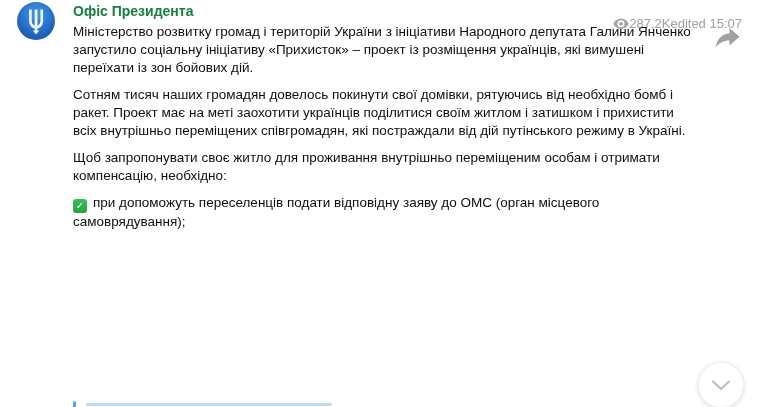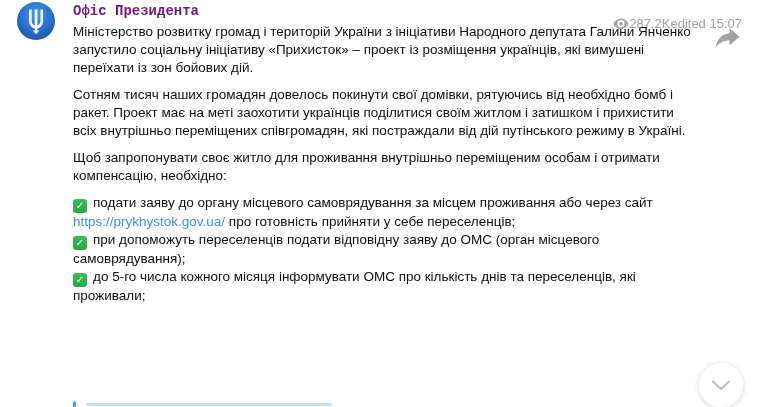--- a/index.html
+++ b/index.html
@@ -15,21 +15,21 @@
   .avatar {
     position: absolute; left: 17px; top: 2px;
     width: 38px; height: 38px; border-radius: 50%;
     background: radial-gradient(circle at 50% 32%, #4598e8 0%, #2a74cc 45%, #1b5cb0 75%, #154f9e 100%);
     display: flex; align-items: center; justify-content: center;
     cursor: pointer;
   }
   .channel-name {
     position: absolute; left: 73px; top: 3px;
     font-size: 14px; font-weight: 700;
-    color: #701a75; cursor: pointer; font-family: Liberation Mono, monospace;
+    color: #15803d; cursor: pointer;
   }
   .meta {
     position: absolute; top: 16px; right: 15px;
     display: flex; align-items: center; 
     color: #a1a1a1; font-size: 13px;
     white-space: nowrap;
   }
   .share-btn {
     position: absolute; right: 17px; top: 26px;
     width: 26px; height: 24px;
@@ -111,27 +111,21 @@
     </svg>
   </span>
 </div>
 
 <div class="msg-text">
   <p>Міністерство розвитку громад і територій України з ініціативи Народного депутата Галини Янченко запустило соціальну ініціативу «Прихисток» – проект із розміщення українців, які вимушені переїхати із зон бойових дій.</p>
   <p>Сотням тисяч наших громадян довелось покинути свої домівки, рятуючись від необхідно бомб і ракет. Проект має на меті заохотити українців поділитися своїм житлом і затишком і прихистити всіх внутрішньо переміщених співгромадян, які постраждали від дій путінського режиму в Україні.</p>
   <p>Щоб запропонувати своє житло для проживання внутрішньо переміщеним особам і отримати компенсацію, необхідно:</p>
 
   <div class="check-item">
-    <span class="check">✓</span><span>подати заяву до органу місцевого самоврядування за місцем проживання або через сайт </span><a class="msg-link">https://prykhystok.gov.ua/</a><span> про готовність прийняти у себе переселенців;</span>
-  </div>
-  <div class="check-item">
     <span class="check">✓</span><span>при допоможуть переселенців подати відповідну заяву до ОМС (орган місцевого самоврядування);</span><a class="msg-link"></a><span></span>
-  </div>
-  <div class="check-item">
-    <span class="check">✓</span><span>до 5-го числа кожного місяця інформувати ОМС про кількість днів та переселенців, які проживали;</span><a class="msg-link"></a><span></span>
   </div>
 </div>
 
 <div class="preview-bar"></div>
 <div class="preview-line"></div>
 
 <div class="scroll-down">
   <span style="display:flex;">
     <svg width="20" height="11" viewBox="0 0 20 11">
       <path d="M2 1.5 L10 9 L18 1.5" stroke="#bdbdbd" stroke-width="2" fill="none" stroke-linecap="round" stroke-linejoin="round"></path>

